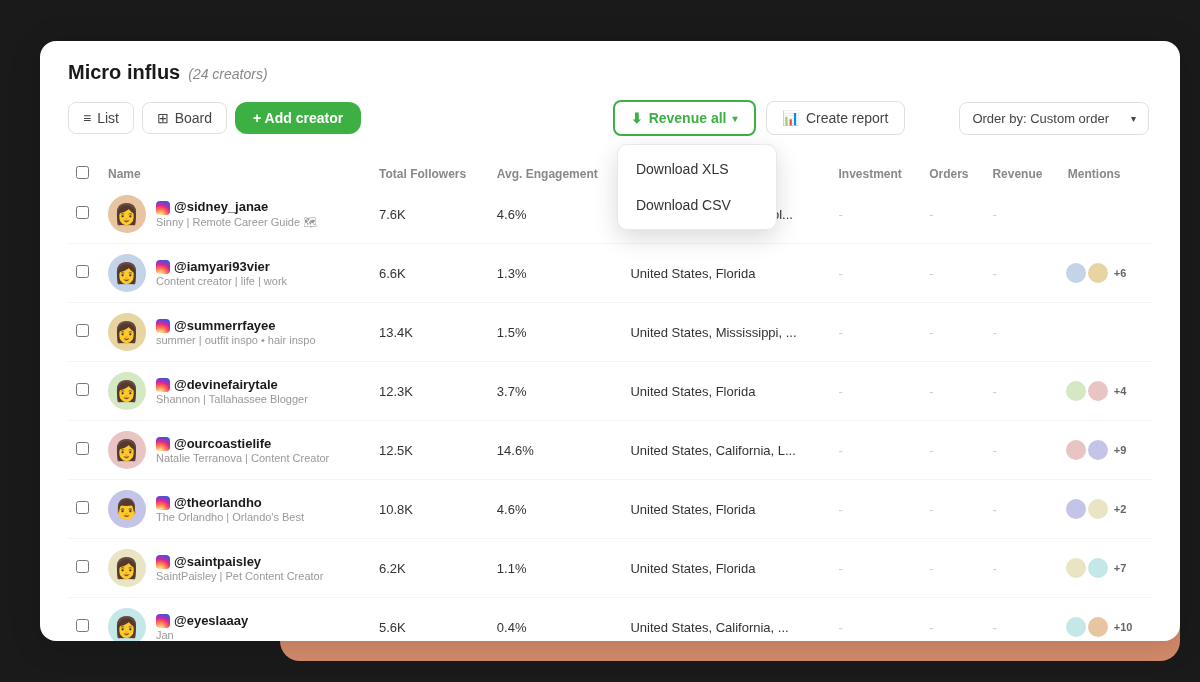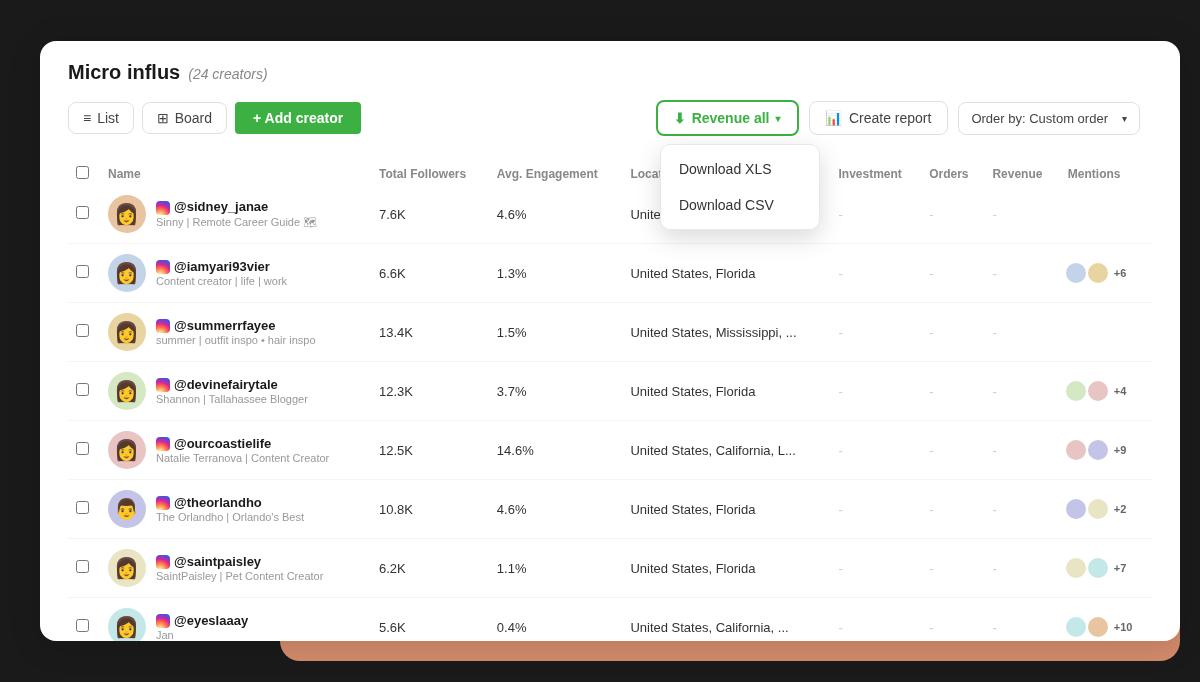--- a/index.html
+++ b/index.html
@@ -35,21 +35,21 @@
       bottom: 20px;
       background: #fff;
       border-radius: 16px;
       box-shadow: 0 4px 32px rgba(0,0,0,0.15);
       z-index: 1;
       overflow: hidden;
       display: flex;
       flex-direction: column;
     }
     .header {
-      padding: 20px 40px 0 28px;
+      padding: 20px 31px 0 28px;
     }
     .title-row {
       display: flex;
       align-items: baseline;
       gap: 8px;
       margin-bottom: 16px;
     }
     .page-title {
       font-size: 20px;
       font-weight: 700;
@@ -83,21 +83,21 @@
       font-size: 14px;
       color: #444;
       cursor: pointer;
       font-weight: 500;
     }
     .add-creator-btn {
       display: flex;
       align-items: center;
       gap: 6px;
       padding: 8px 18px;
-      border-radius: 4px;
+      border-radius: 12px;
       border: none;
       background: #3cb043;
       color: #fff;
       font-size: 14px;
       font-weight: 600;
       cursor: pointer;
     }
     .toolbar-right {
       display: flex;
       align-items: center;
@@ -146,28 +146,29 @@
     .dropdown-item {
       padding: 10px 18px;
       font-size: 14px;
       color: #333;
       cursor: pointer;
       font-weight: 500;
     }
     .order-dropdown {
       display: flex;
       align-items: center;
-      gap: 14px;
+      gap: 22px;
       padding: 8px 12px;
       border-radius: 8px;
       border: 1px solid #e0e0e0;
       background: #fff;
       color: #444;
       font-size: 13px;
       cursor: pointer;
+      margin-left: 44px;
     }
     .table-container {
       flex: 1;
       overflow-y: auto;
       padding: 0 28px;
     }
     table {
       width: 100%;
       border-collapse: collapse;
     }

